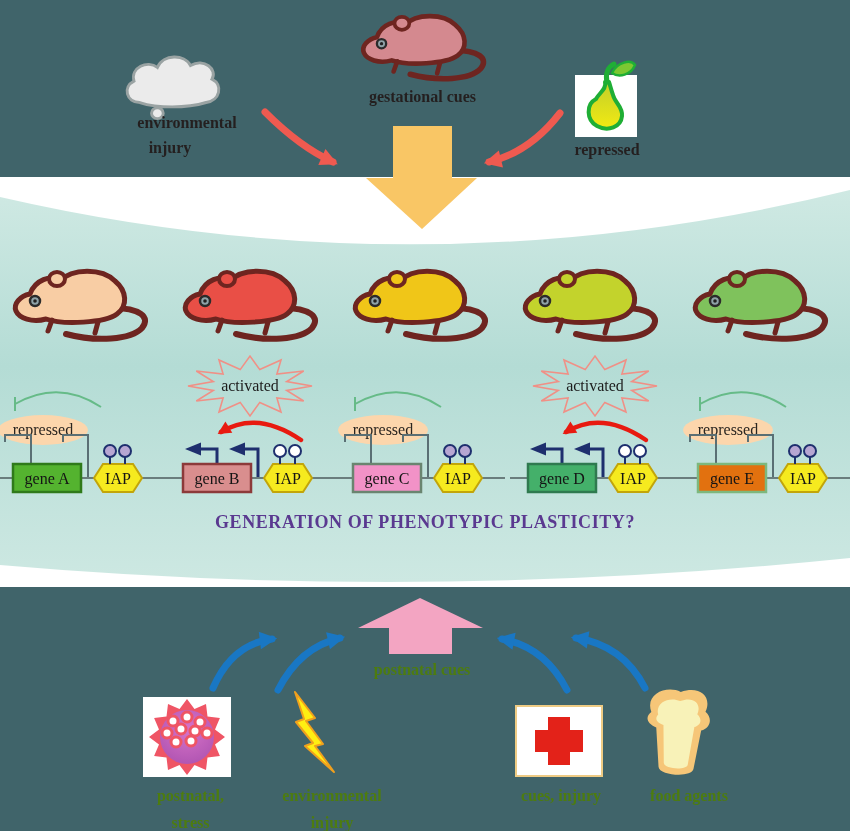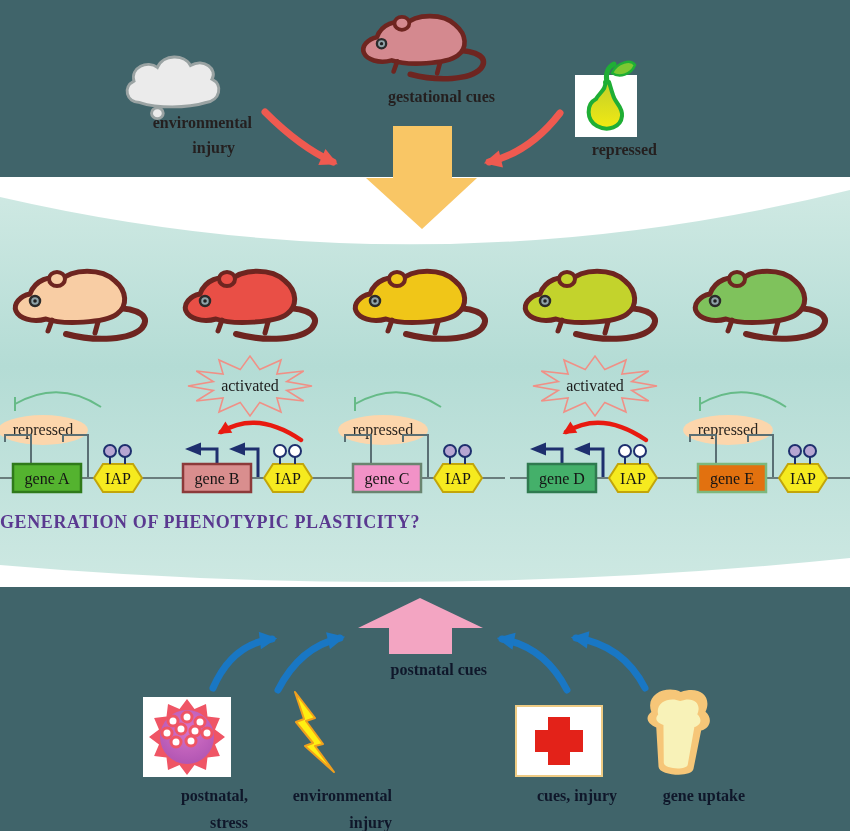--- a/index.html
+++ b/index.html
@@ -1,24 +1,24 @@
 <!DOCTYPE html>
 <html><head>
 <meta charset="utf-8">
 <style>
   html,body{margin:0;padding:0;background:#fff;}
   .stage{position:relative;width:850px;height:831px;background:#ffffff;overflow:hidden;
          font-family:"Liberation Serif", serif;}
   .band{position:absolute;left:0;width:850px;}
   .band-top{top:0;height:177px;}
   .band-bottom{top:587px;height:244px;}
-  .lbl{position:absolute;color:#241f1f;font-weight:bold;font-size:16px;text-align:right;
+  .lbl{position:absolute;color:#241f1f;font-weight:bold;font-size:16px;text-align:center;
        white-space:nowrap;}
-  .lbl-light{color:#0f172a;}
-  .title{position:absolute;left:0;top:512px;width:100%;
+  .lbl-light{color:#4d7c0f;}
+  .title{position:absolute;left:0;top:512px;width:100%;text-align:center;
          font-weight:bold;font-size:18px;letter-spacing:.6px;}
   svg{position:absolute;overflow:visible;}
   svg.defsonly{width:0;height:0;position:absolute;}
   
   .tail{fill:none;stroke:#6e2520;stroke-width:6;stroke-linecap:round;}
   .mbody{stroke:#6e2520;stroke-width:5;stroke-linejoin:round;}
   .mear{stroke:#6e2520;stroke-width:4;}
   .mfeet{fill:none;stroke:#6e2520;stroke-width:5;stroke-linecap:round;}
   .meye{fill:#8fa3a8;stroke:#2b2b2b;stroke-width:2.5;}
   .meyedot{fill:#222;}
@@ -278,15 +278,15 @@
     <rect class="crossbar" x="20" y="25" width="48" height="22"></rect>
   </svg>
   <div class="lbl lbl-light" style="left:505px;top:787px;width:112px">cues, injury</div>
 
   <svg style="left:638px;top:684px" width="82" height="98" viewBox="0 0 82 98">
     <g transform="rotate(4 41 48)">
       <path class="breadcrust" d="M12,30 C4,12 26,2 40,8 C58,0 72,10 66,26 C74,32 72,42 63,45 L58,84 C57,93 24,93 23,84 L18,45 C8,42 6,35 12,30 Z"></path>
       <path class="breadin" d="M19,32 C15,20 29,13 40,17 C53,11 62,18 58,29 C64,34 62,40 56,42 L52,80 C51,86 29,86 28,80 L25,42 C17,40 16,36 19,32 Z"></path>
     </g>
   </svg>
-  <div class="lbl lbl-light" style="left:633px;top:787px;width:112px">gene uptake</div>
+  <div class="lbl lbl-light" style="left:633px;top:787px;width:112px">food agents</div>
 
 </div>
 
 </body></html>

